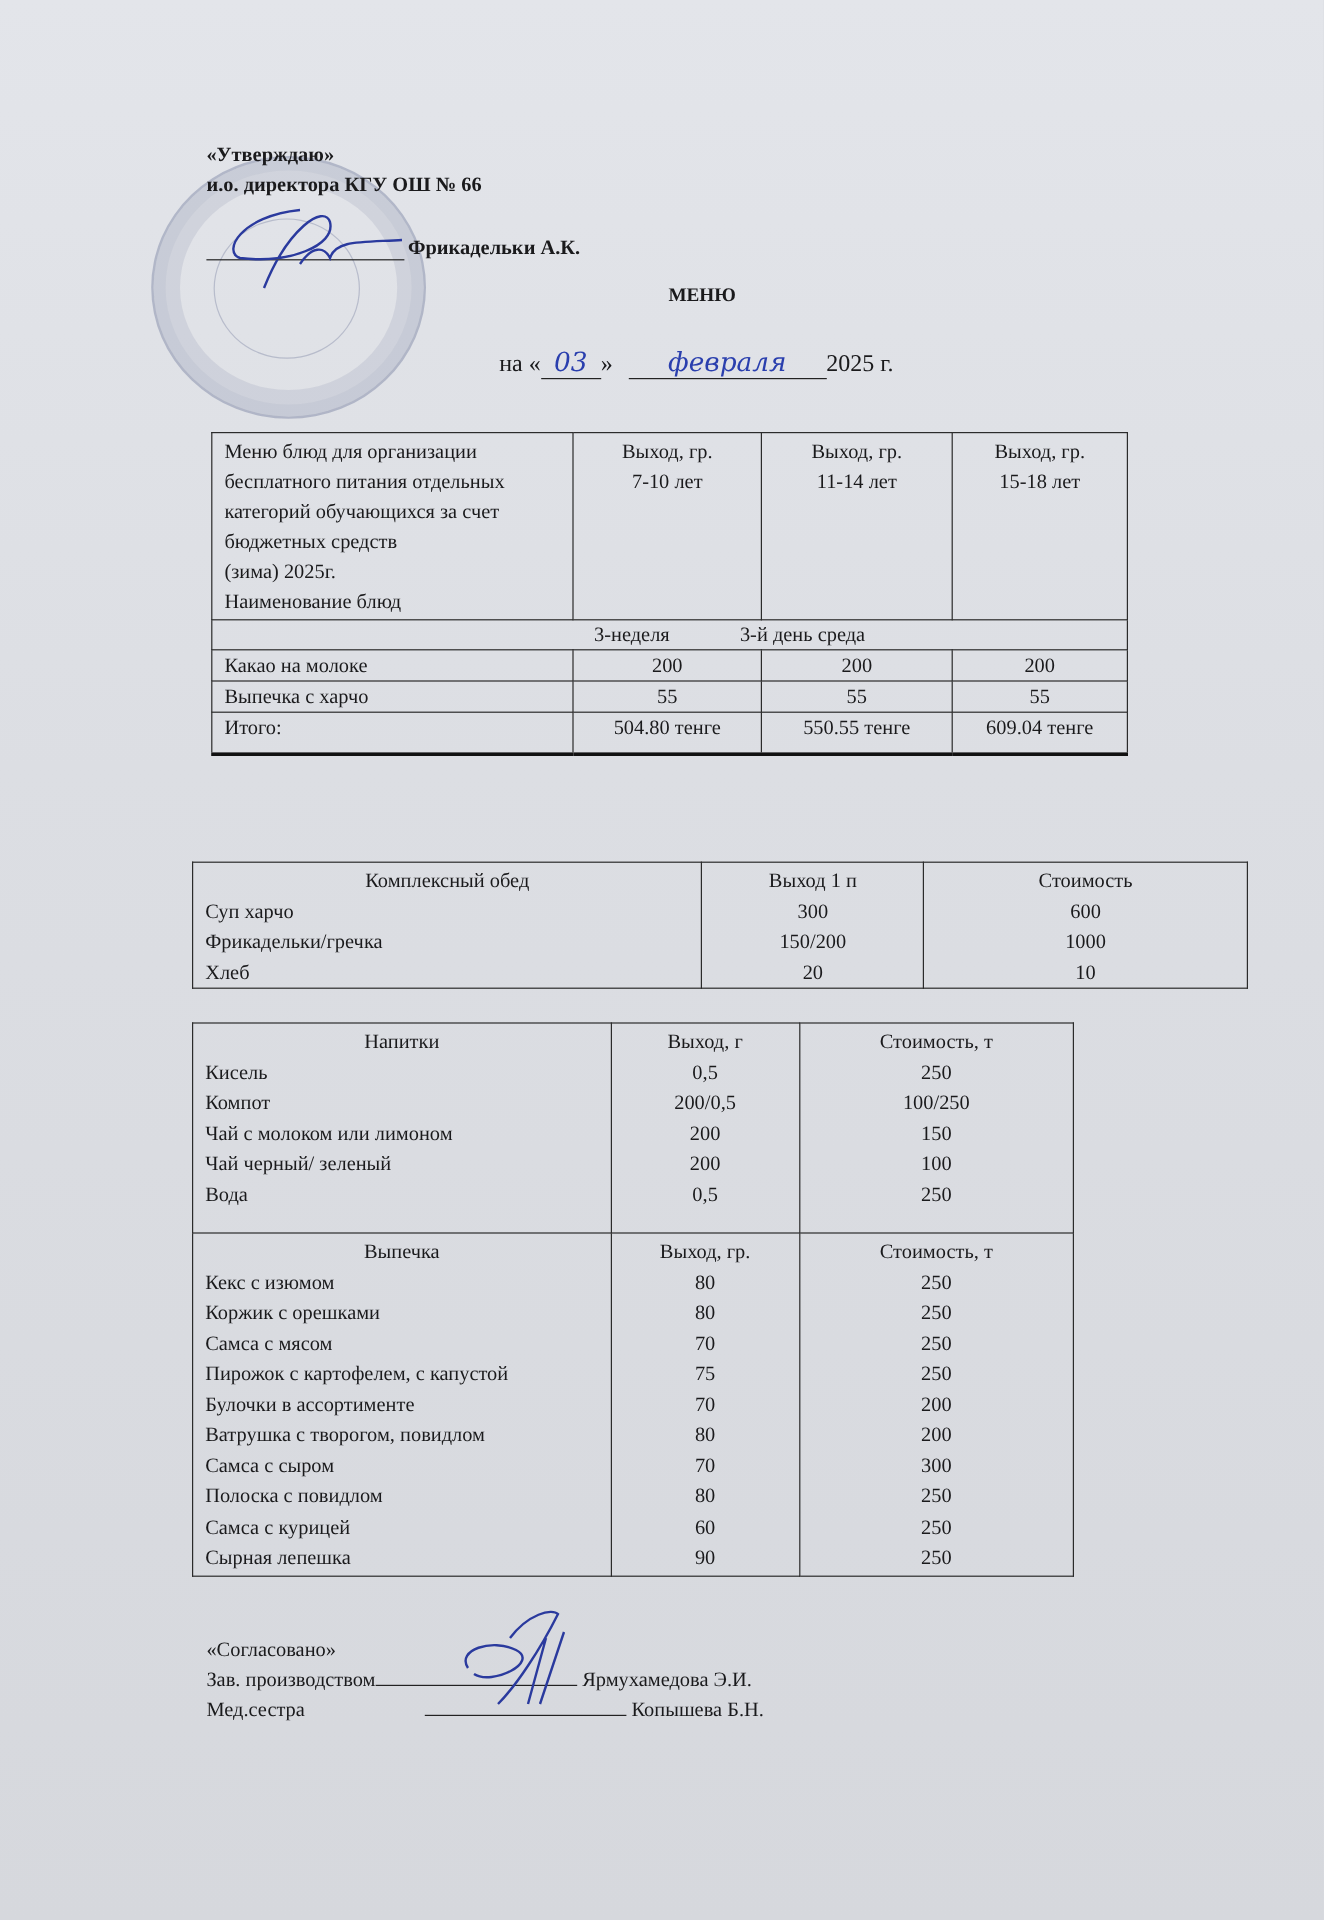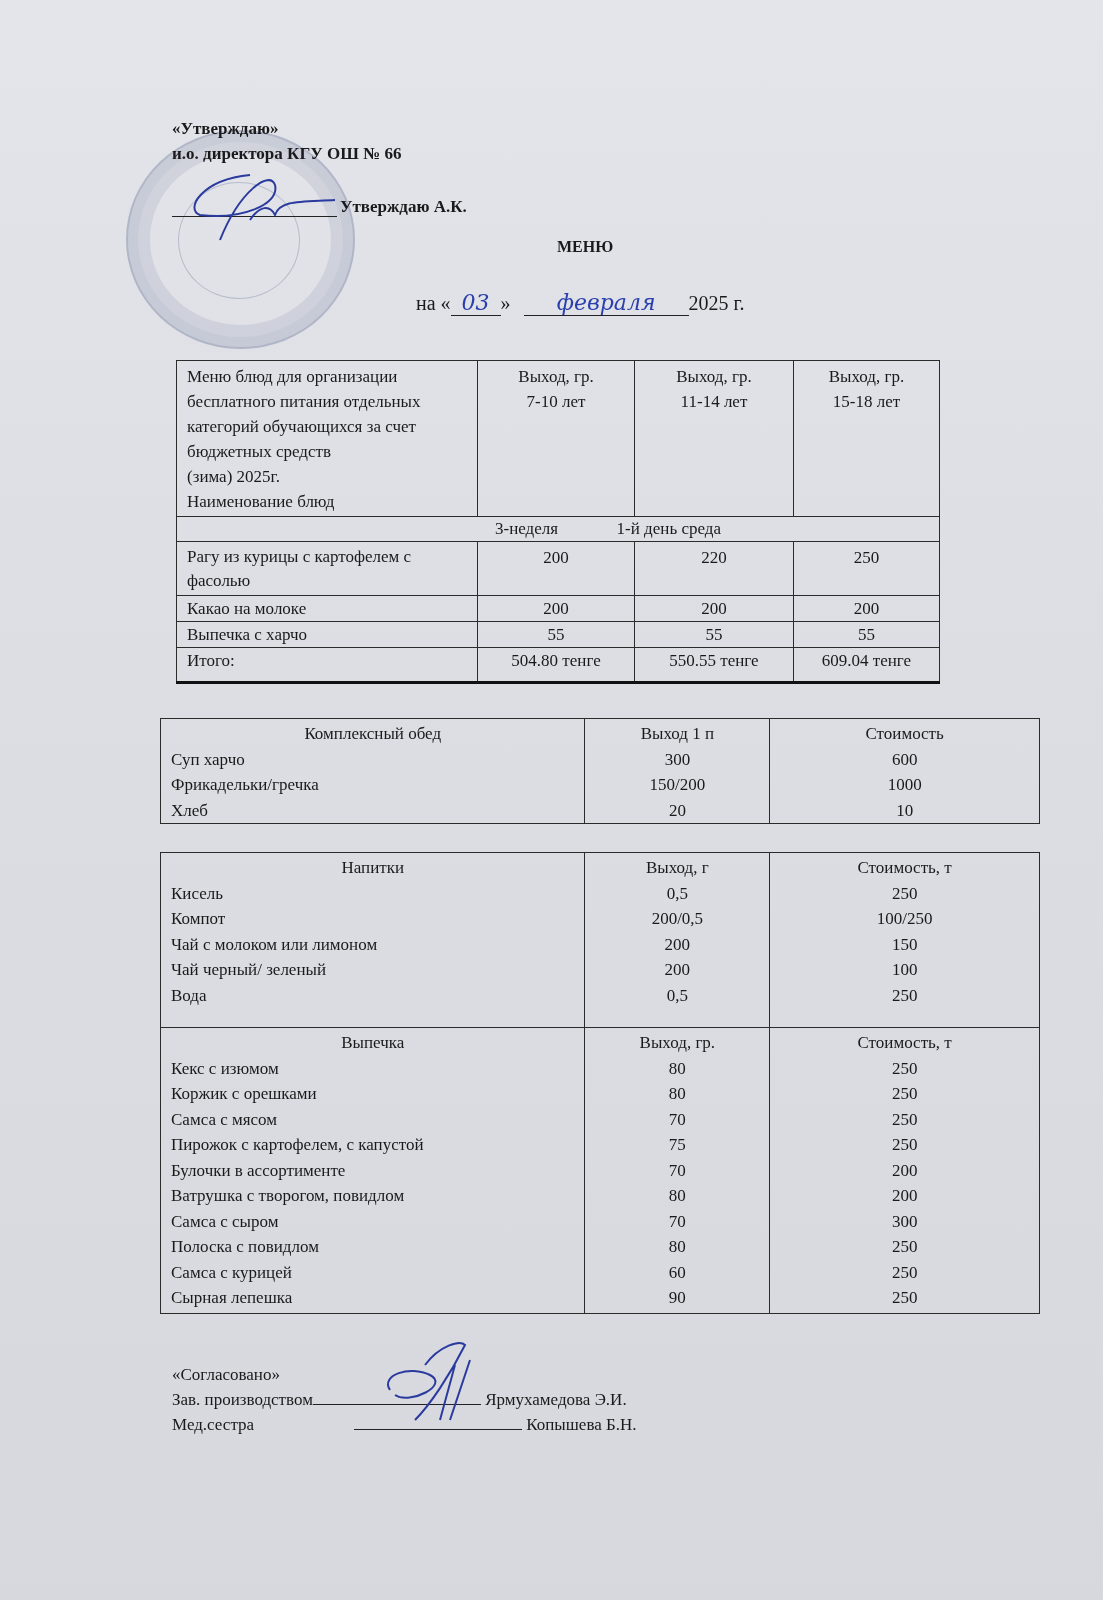--- a/index.html
+++ b/index.html
@@ -42,21 +42,21 @@
 
 <div class="paper">
 
   <div class="stamp">
     <div class="stamp-inner"></div>
   </div>
 
   <div class="abs hdr" style="left:172px; top:118px;">«Утверждаю»</div>
   <div class="abs hdr" style="left:172px; top:143px;">и.о. директора  КГУ ОШ № 66</div>
   <div class="abs" style="left:172px; top:216px; width:165px; border-bottom:1.5px solid #222;"></div>
-  <div class="abs hdr" style="left:340px; top:196px;">Утверждаю А.К.</div>
+  <div class="abs hdr" style="left:340px; top:196px;">Фрикадельки А.К.</div>
   <svg class="abs" style="left:180px; top:160px;" width="160" height="90">
     <path d="M40 80 C 60 30, 90 10, 95 25 C 100 45, 60 60, 20 55 C 5 50, 20 20, 70 15 M 70 60 C 80 45, 90 45, 95 55 C 100 40, 120 42, 155 40" stroke="#2a3a9e" stroke-width="2" fill="none"></path>
   </svg>
 
   <div class="abs title" style="left:557px; top:238px;">МЕНЮ</div>
   <div class="abs date" style="left:416px; top:290px;">
     <span>на «</span><span class="ul hw" style="width:50px;">03</span><span>»</span>
     <span class="ul hw" style="width:165px; margin-left:8px;">февраля</span><span>2025 г.</span>
   </div>
 
@@ -87,28 +87,22 @@
       </td>
       <td class="c">
         <div>Выход, гр.</div>
         <div>15-18 лет</div>
       </td>
     </tr>
     <tr>
       <td colspan="4" class="c" style="padding:0 10px 0 110px; line-height:24px;">
         <span>3-неделя</span>
         <span style="display:inline-block; width:50px;"></span>
-        <span>1-й день среда</span>
-      </td>
-    </tr>
-    <tr>
-      <td style="line-height:24px;">Рагу из курицы с картофелем с фасолью</td>
-      <td class="c">200</td>
-      <td class="c">220</td>
-      <td class="c">250</td>
+        <span>3-й день среда</span>
+      </td>
     </tr>
     <tr>
       <td style="padding-top:0; padding-bottom:0;">Какао на молоке</td>
       <td class="c" style="padding-top:0; padding-bottom:0;">200</td>
       <td class="c" style="padding-top:0; padding-bottom:0;">200</td>
       <td class="c" style="padding-top:0; padding-bottom:0;">200</td>
     </tr>
     <tr>
       <td style="padding-top:0; padding-bottom:0;">Выпечка с харчо</td>
       <td class="c" style="padding-top:0; padding-bottom:0;">55</td>
@@ -147,21 +141,21 @@
       <td class="c lines" style="padding-bottom:0;">
         <div>Стоимость</div>
         <div>600</div>
         <div>1000</div>
         <div>10</div>
       </td>
     </tr>
   </tbody>
     </table>
 
-  <table style="left:160px; top:852px; width:880px;">
+  <table style="left:160px; top:852px; width:735px;">
     <colgroup>
         <col style="width:425px">
         <col style="width:185px">
         <col style="width:270px">
       </colgroup>
     <tbody>
         <tr style="height:175px;">
       <td class="lines">
         <div class="c">Напитки</div>
         <div>Кисель</div>

